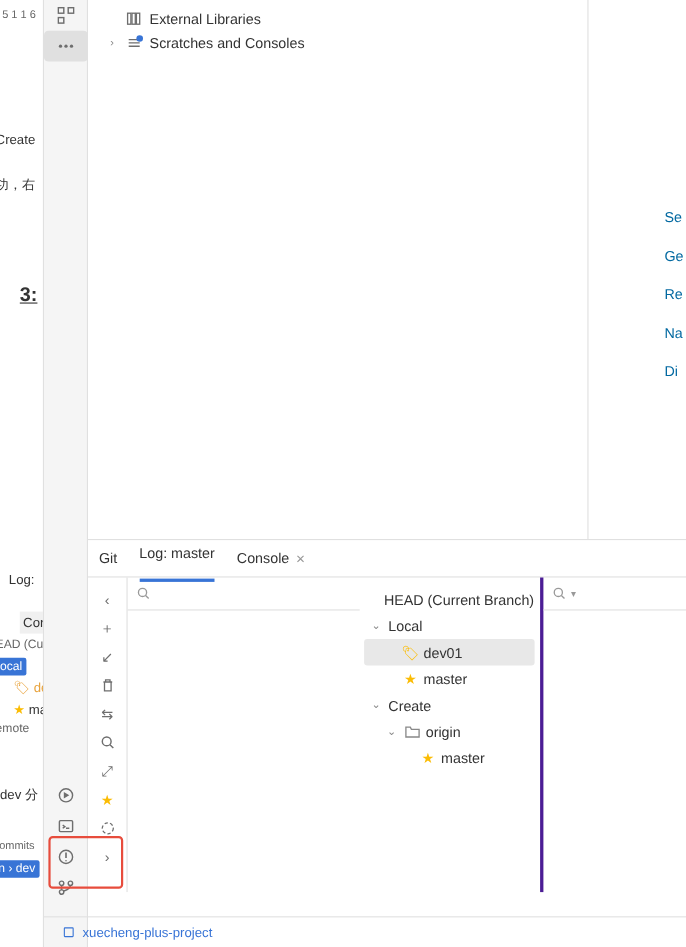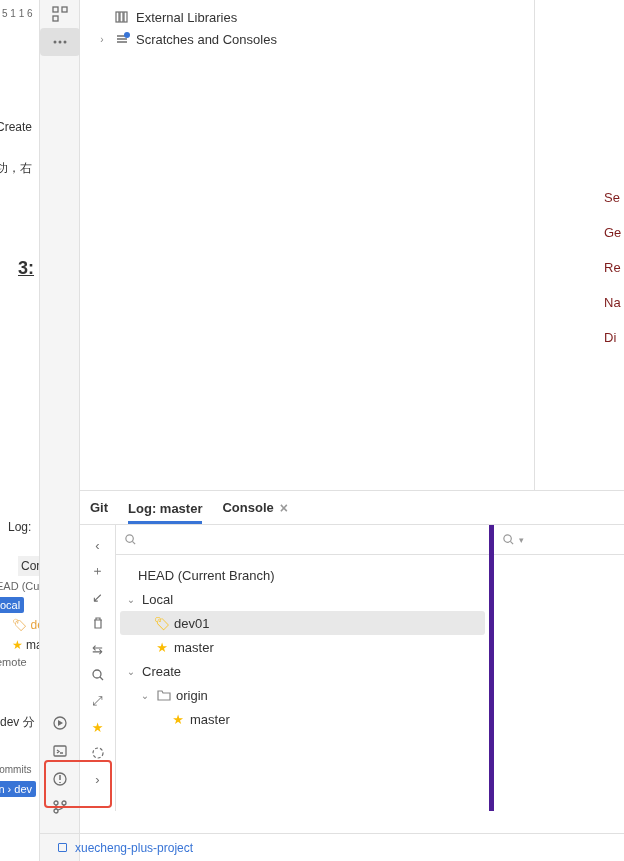--- a/index.html
+++ b/index.html
@@ -101,21 +101,21 @@
       align-items: center;
       justify-content: center;
       color: #6e6e6e;
     }
     
     .right-fragment {
       position: absolute;
       right: 0;
       top: 190px;
       width: 20px;
-      color: #7f1d1d;
+      color: #0369a1;
     }
     .right-fragment div {
       margin-bottom: 20px;
       white-space: nowrap;
     }
     
     .git-panel {
       position: absolute;
       left: 80px;
       top: 490px;
@@ -132,26 +132,25 @@
       gap: 20px;
       border-bottom: 1px solid #e0e0e0;
     }
     .git-tab {
       color: #333;
       cursor: pointer;
       padding: 8px 0;
       display: flex;
       align-items: center;
       gap: 6px;
-      font-weight: bold;
     }
     .git-tab.active {
       border-bottom: 3px solid #3874d6;
       margin-bottom: -1px;
-      padding-bottom: 5px;
+      padding-bottom: 16px;
       align-items: flex-end;
     }
     .git-tab .close-x {
       color: #999;
       font-size: 14px;
       cursor: pointer;
     }
     
     .git-body {
       display: flex;
@@ -172,23 +171,23 @@
       display: flex;
       align-items: center;
       justify-content: center;
       color: #6e6e6e;
       cursor: pointer;
     }
     .git-left-icons .gico.star { color: #fbbc04; }
     
     .git-branches {
       width: 378px;
-      border-right: 5px solid #4c1d95;
-      display: flex;
-      flex-direction: column;
+      border-right: 3px solid #4c1d95;
+      display: flex;
+      flex-direction: row;
     }
     .git-search {
       height: 30px;
       border-bottom: 1px solid #e0e0e0;
       display: flex;
       align-items: center;
       padding: 0 8px;
     }
     .git-search input {
       border: none;

